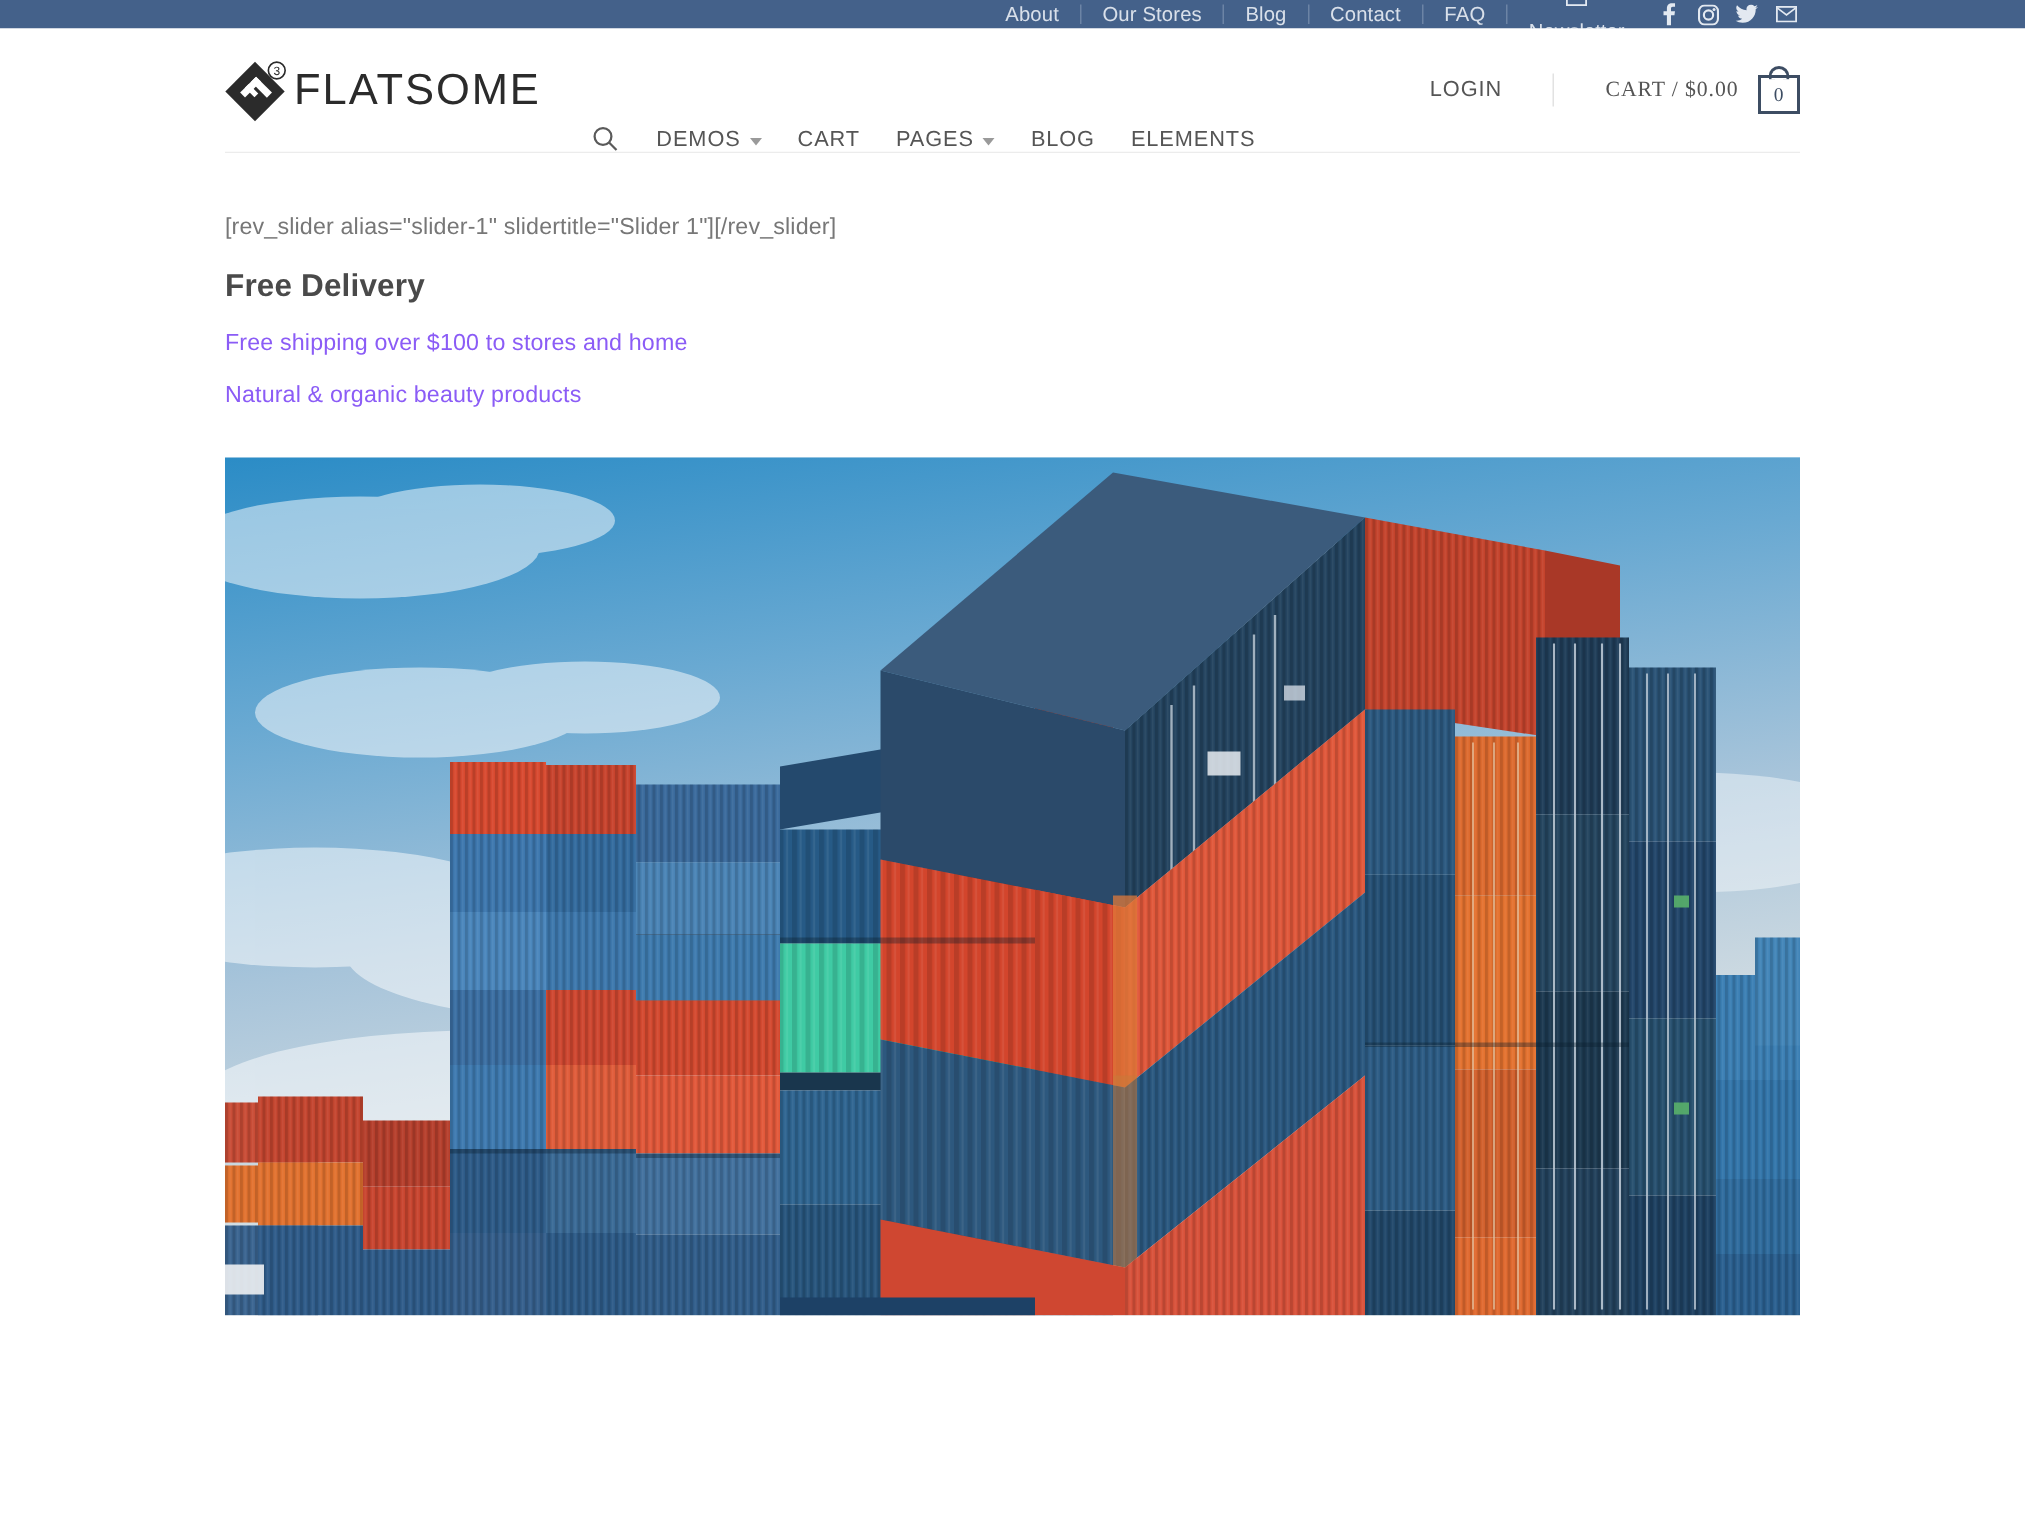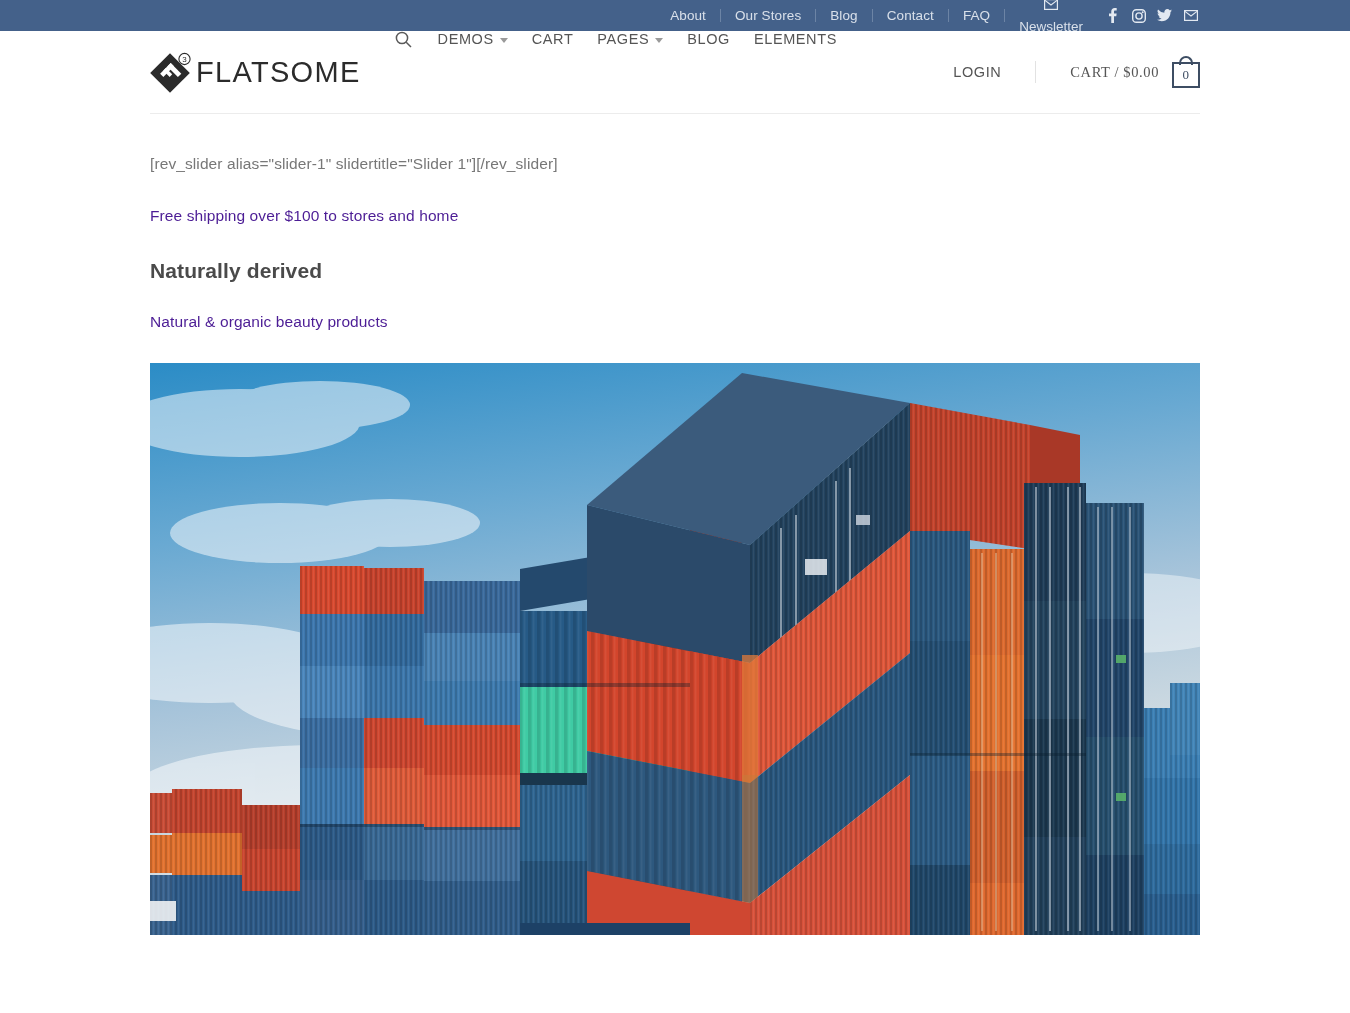--- a/index.html
+++ b/index.html
@@ -6,21 +6,21 @@
   html, body {
     width: 1350px;
     height: 1013px;
     overflow: hidden;
     background: #ffffff;
     font-family: "Liberation Sans", sans-serif;
   }
 
   
   .topbar {
-    height: 31px;
+    height: 19px;
     background: #44618a;
     display: flex;
     align-items: center;
     justify-content: flex-end;
     padding-right: 152px;
     color: #d8dfe9;
     font-size: 13px;
   }
   .topbar-nav { display: flex; align-items: center; }
   .topbar-link {
@@ -89,21 +89,21 @@
   .logo-text {
     font-size: 29px;
     font-weight: 400;
     letter-spacing: 1.3px;
     color: #2b2b2b;
     font-family: "Liberation Sans", sans-serif;
   }
 
   .mainnav {
     display: flex;
-    align-items: flex-start;
+    align-items: flex-end;
     gap: 0px;
     height: 100%;
   }
   .nav-search {
     padding: 0 14px 0 0;
     display: flex;
     align-items: center;
     color: #5a5a5a;
   }
   .nav-item {
@@ -204,22 +204,22 @@
   .block-h { 
     font-size: 21px;
     font-weight: 700;
     color: #4a4a4a;
     letter-spacing: .1px;
     margin-top: 14px;
   }
   .block-h.spaced { margin-top: 34px; }
   .block-p {
     font-size: 15.5px;
-    color: #4c1d95;
-    margin-top: 30px;
+    color: #8b5cf6;
+    margin-top: 17px;
     letter-spacing: .1px;
   }
 
   
   .hero-img {
     margin-top: 32px;
     width: 1050px;
     height: 572px;
     position: relative;
     overflow: hidden;
@@ -337,24 +337,24 @@
     </a>
   </div>
 </header>
 
 <div class="header-divider"></div>
 
 <main class="content">
 
   <p class="shortcode-line">[rev_slider alias="slider-1" slidertitle="Slider 1"][/rev_slider]</p>
 
+  <h2 class="block-h">Free Delivery</h2>
   <p class="block-p">Free shipping over $100 to stores and home</p>
 
 
-  <h2 class="block-h spaced">Naturally derived</h2>
   <p class="block-p">Natural &amp; organic beauty products</p>
 
   <figure class="hero-img">
     <svg viewBox="0 0 1050 572" preserveAspectRatio="none">
       <defs>
         <linearGradient id="sky" x1="0" y1="0" x2="0.25" y2="1">
           <stop offset="0%" stop-color="#2b8cc6"></stop>
           <stop offset="30%" stop-color="#69a9d2"></stop>
           <stop offset="58%" stop-color="#a7c4da"></stop>
           <stop offset="80%" stop-color="#ccd9e1"></stop>

